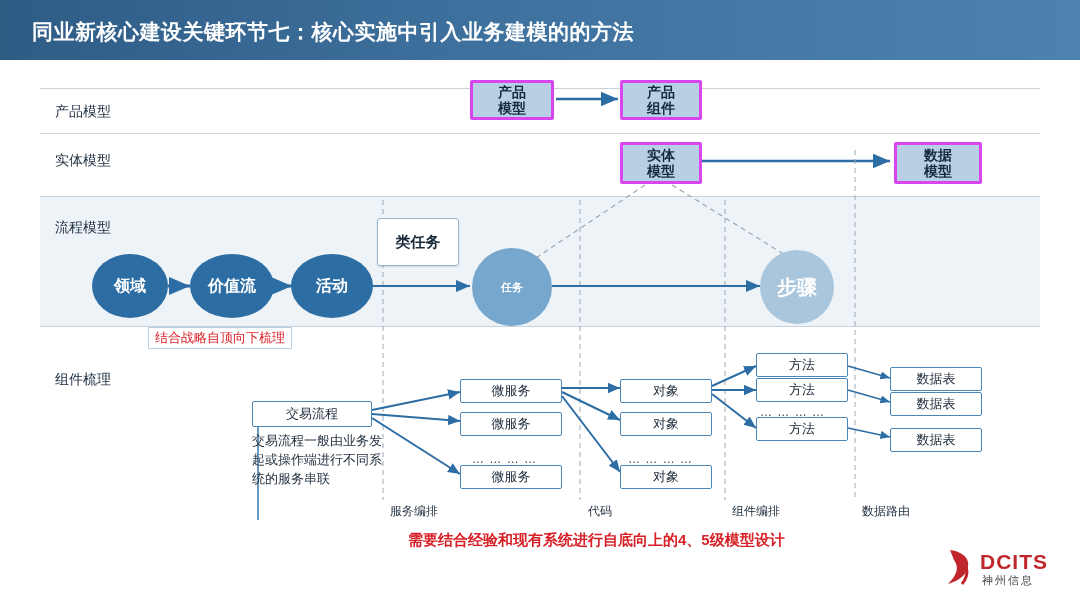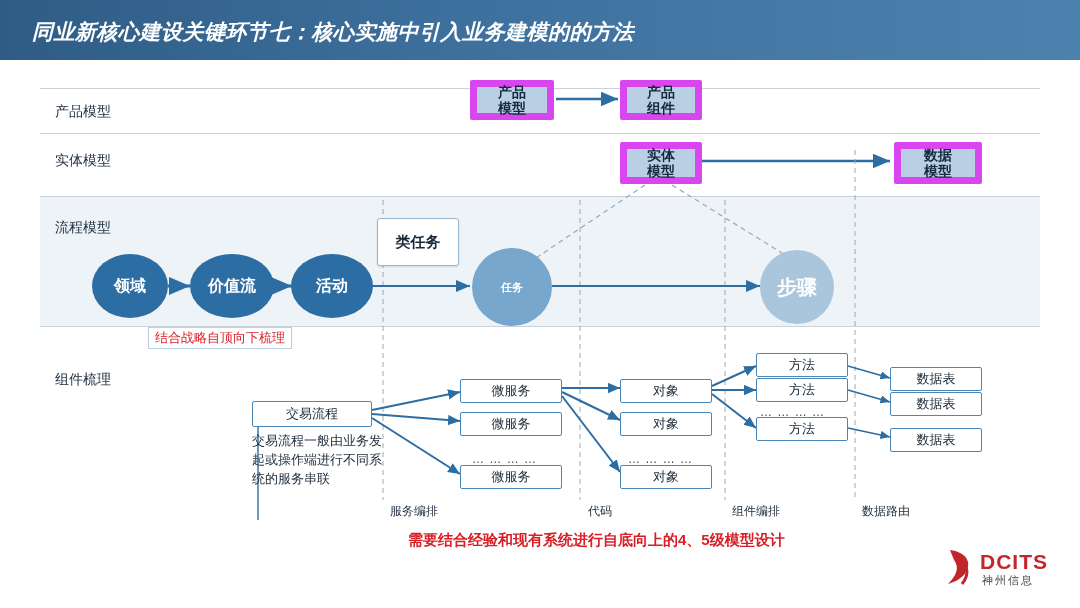--- a/index.html
+++ b/index.html
@@ -27,21 +27,20 @@
   }
   .title-text {
     position: absolute;
     left: 32px;
     top: 18px;
     color: #ffffff;
     font-size: 21px;
     font-weight: bold;
     letter-spacing: 0.5px;
     white-space: nowrap;
-    font-style: italic;
   }
   
   .sep {
     position: absolute;
     height: 1px;
     background: #c9d2da;
     left: 40px;
     width: 1000px;
   }
   .band {
@@ -61,21 +60,21 @@
     position: absolute;
     box-sizing: border-box;
     display: flex;
     align-items: center;
     justify-content: center;
     text-align: center;
     line-height: 1.15;
   }
   .blue-box {
     background: #b9cfe4;
-    border: 7px solid #d946ef;
+    border: 3px solid #d946ef;
     color: #14293d;
     font-weight: bold;
     font-size: 14px;
     border-radius: 2px;
   }
   .white-box {
     background: #ffffff;
     border: 1px solid #4a86b8;
     color: #1c2a38;
     font-size: 13px;

